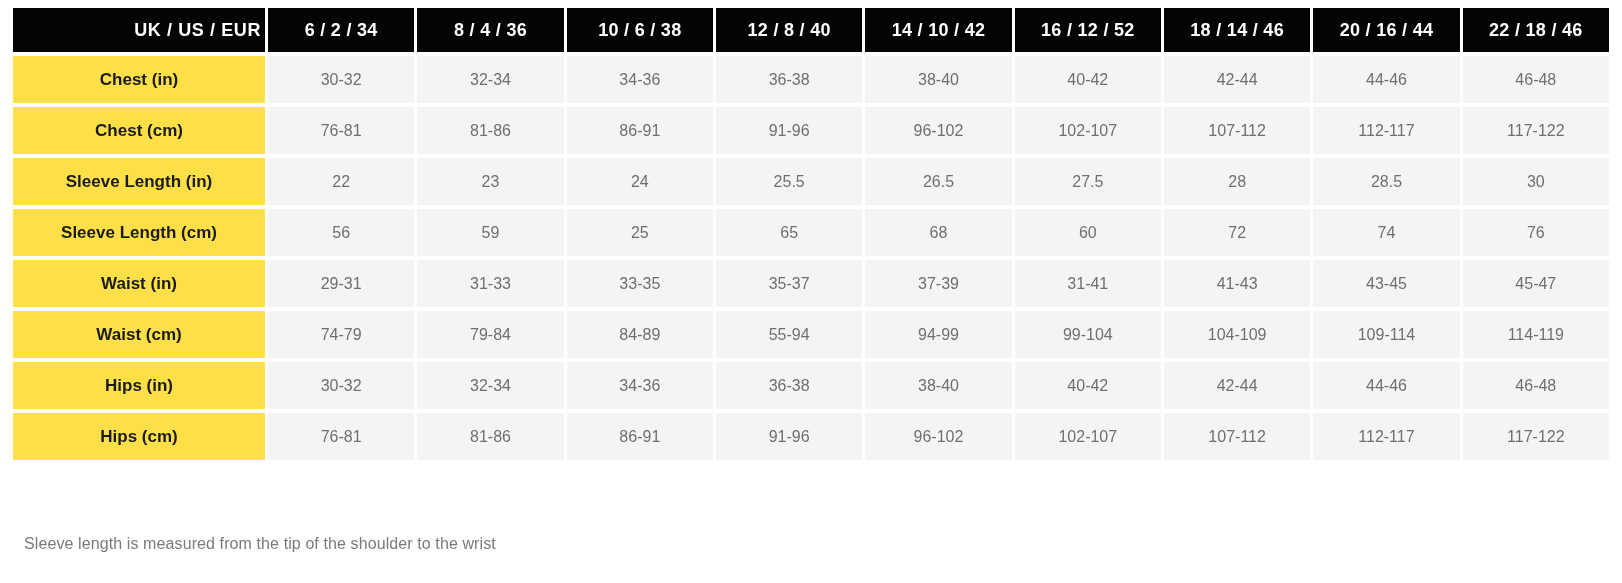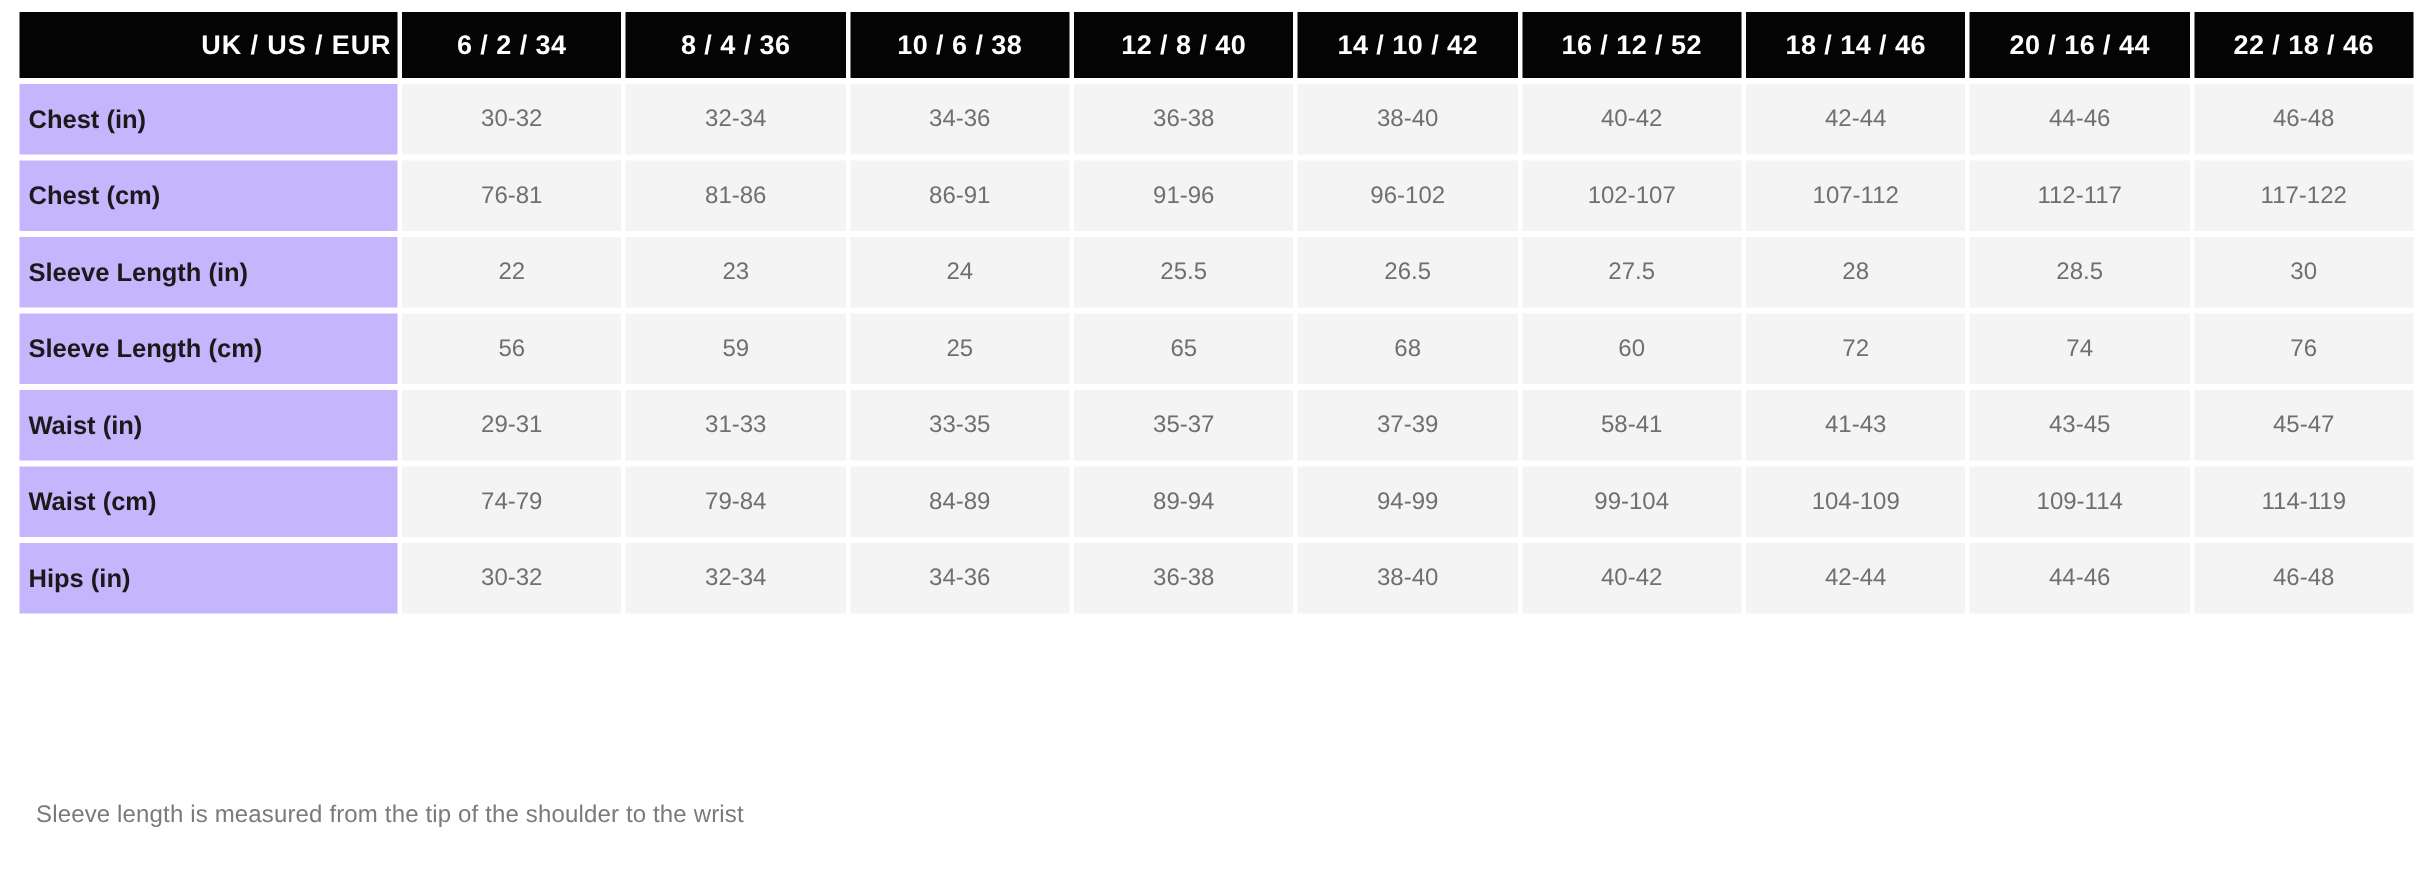--- a/index.html
+++ b/index.html
@@ -44,26 +44,26 @@
     border: 0;
     white-space: nowrap;
   }
   th.size-header.label-head {
     font-size: 18px;
     letter-spacing: 0.6px;
     text-align: right;
   }
 
   td.row-label {
-    background: #c4b5fd;
+    background: #fde047;
     color: #1a1a1a;
     font-size: 17px;
     font-weight: 700;
     height: 47px;
-    text-align: left;
+    text-align: center;
     vertical-align: middle;
     padding: 0 6px;
     border: 0;
     white-space: nowrap;
   }
   td.data-cell {
     background: #f4f4f4;
     color: #6f6f6f;
     font-size: 16px;
     font-weight: 300;
@@ -167,47 +167,59 @@
         <td class="data-cell">74</td>
         <td class="data-cell">76</td>
       </tr>
       <tr>
         <td class="row-label">Waist (in)</td>
         <td class="data-cell">29-31</td>
         <td class="data-cell">31-33</td>
         <td class="data-cell">33-35</td>
         <td class="data-cell">35-37</td>
         <td class="data-cell">37-39</td>
-        <td class="data-cell">58-41</td>
+        <td class="data-cell">31-41</td>
         <td class="data-cell">41-43</td>
         <td class="data-cell">43-45</td>
         <td class="data-cell">45-47</td>
       </tr>
       <tr>
         <td class="row-label">Waist (cm)</td>
         <td class="data-cell">74-79</td>
         <td class="data-cell">79-84</td>
         <td class="data-cell">84-89</td>
-        <td class="data-cell">89-94</td>
+        <td class="data-cell">55-94</td>
         <td class="data-cell">94-99</td>
         <td class="data-cell">99-104</td>
         <td class="data-cell">104-109</td>
         <td class="data-cell">109-114</td>
         <td class="data-cell">114-119</td>
       </tr>
       <tr>
         <td class="row-label">Hips (in)</td>
         <td class="data-cell">30-32</td>
         <td class="data-cell">32-34</td>
         <td class="data-cell">34-36</td>
         <td class="data-cell">36-38</td>
         <td class="data-cell">38-40</td>
         <td class="data-cell">40-42</td>
         <td class="data-cell">42-44</td>
         <td class="data-cell">44-46</td>
         <td class="data-cell">46-48</td>
       </tr>
+      <tr>
+        <td class="row-label">Hips (cm)</td>
+        <td class="data-cell">76-81</td>
+        <td class="data-cell">81-86</td>
+        <td class="data-cell">86-91</td>
+        <td class="data-cell">91-96</td>
+        <td class="data-cell">96-102</td>
+        <td class="data-cell">102-107</td>
+        <td class="data-cell">107-112</td>
+        <td class="data-cell">112-117</td>
+        <td class="data-cell">117-122</td>
+      </tr>
     </tbody>
   </table>
 
   <div class="footnote">Sleeve length is measured from the tip of the shoulder to the wrist</div>
 
 </div>
 
 </body></html>

